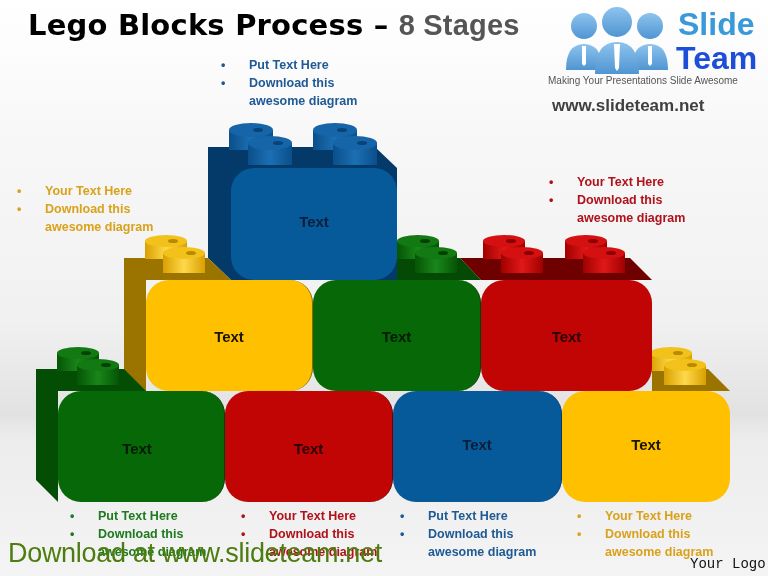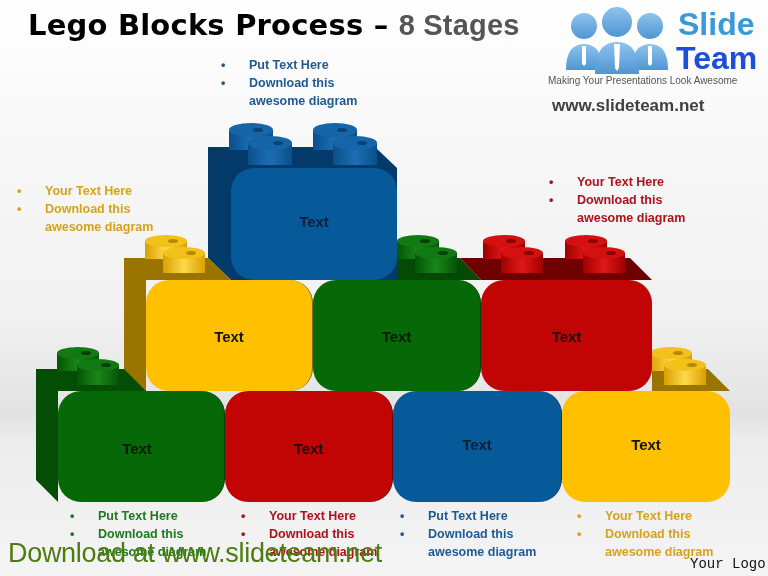--- a/index.html
+++ b/index.html
@@ -42,21 +42,21 @@
     <circle cx="88" cy="20" r="13" fill="url(#pg)"></circle>
     <path d="M70 64 Q70 38 88 38 Q106 38 106 64 Z" fill="url(#pg)"></path>
     <circle cx="55" cy="16" r="15" fill="url(#pg)"></circle>
     <path d="M33 68 Q33 36 55 36 Q77 36 77 68 Z" fill="url(#pg)"></path>
     <path d="M52 38 L58 38 L57 62 L55 65 L53 62 Z" fill="#fff"></path>
     <path d="M20 40 L24 40 L24 58 L22 60 L20 58 Z" fill="#fff"></path>
     <path d="M86 40 L90 40 L90 58 L88 60 L86 58 Z" fill="#fff"></path>
   </svg>
   <div class="abs logo-text" style="left:130px;top:2px;font-size:32px;color:#3a9ad9;">Slide</div>
   <div class="abs logo-text" style="left:128px;top:36px;font-size:32px;color:#1d4ed8;">Team</div>
-  <div class="abs" style="left:0px;top:71px;font-family:'Liberation Sans',sans-serif;font-size:10px;color:#555;white-space:nowrap;">Making Your Presentations Look Awesome</div>
+  <div class="abs" style="left:0px;top:71px;font-family:'Liberation Sans',sans-serif;font-size:10px;color:#555;white-space:nowrap;">Making Your Presentations Slide Awesome</div>
   <div class="abs logo-text" style="left:4px;top:92px;font-size:17px;color:#404040;white-space:nowrap;">www.slideteam.net</div>
 </div>
 
 <ul class="abs bul blue" style="left:217px;top:56px;">
   <li><span class="dot">•</span><span>Put Text Here</span></li>
   <li><span class="dot">•</span><span>Download this</span></li>
   <li class="cont"><span>awesome diagram</span></li>
 </ul>
 
 <ul class="abs bul gold" style="left:13px;top:182px;">

